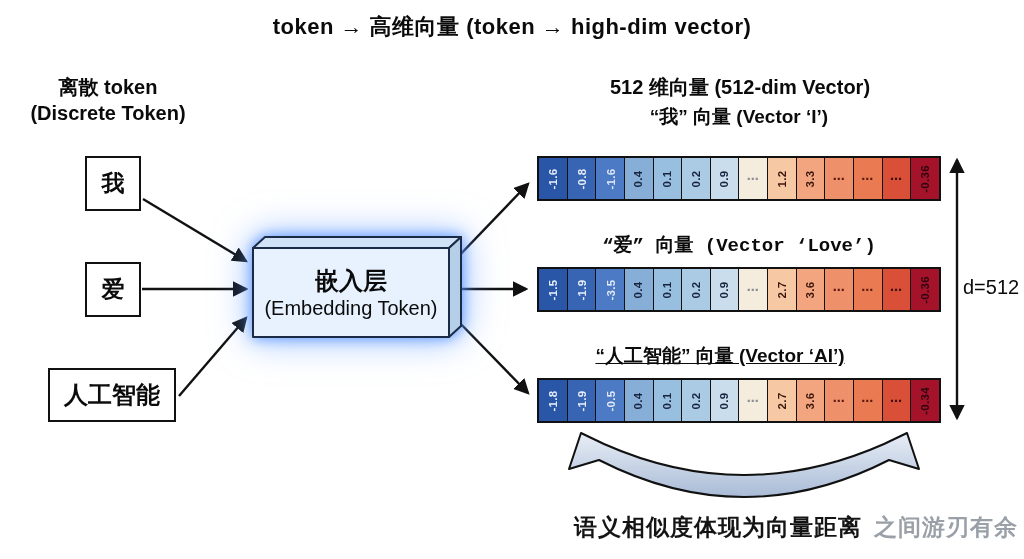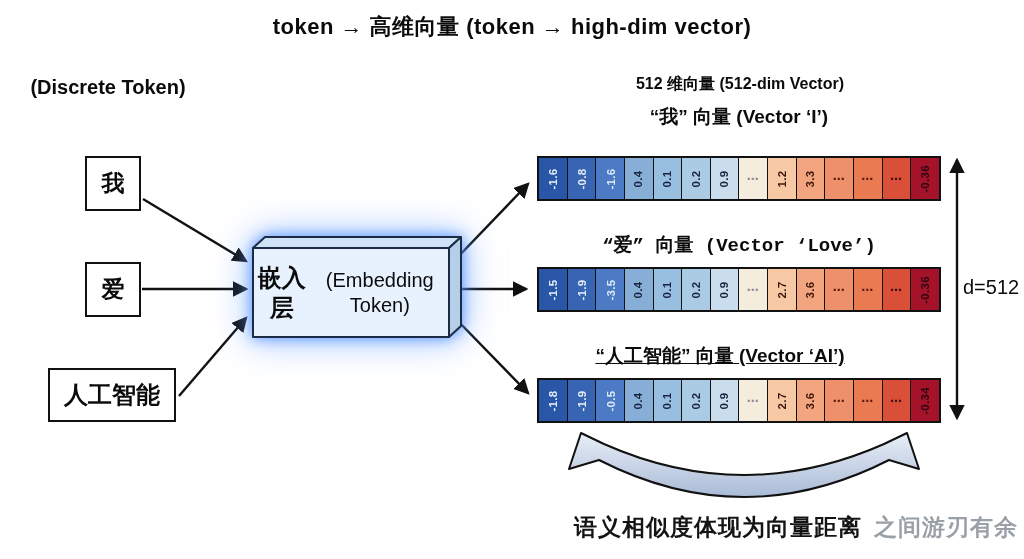--- a/index.html
+++ b/index.html
@@ -12,26 +12,26 @@
   
   .left-head{left:8px;top:74px;width:200px;font-size:20px;font-weight:600;line-height:26px;}
   
   .tokenbox{border:2.5px solid #111;background:#fff;display:flex;align-items:center;justify-content:center;
             font-size:23px;font-weight:600;box-sizing:border-box;}
   .tb1{left:85px;top:156px;width:56px;height:55px;}
   .tb2{left:85px;top:262px;width:56px;height:55px;}
   .tb3{left:48px;top:368px;width:128px;height:54px;font-size:24px;}
   
   .emb-svg{left:251px;top:235px;filter:drop-shadow(0 0 7px rgba(86,148,255,.95)) drop-shadow(0 0 18px rgba(86,148,255,.55));}
-  .emb-text{left:253px;top:249px;width:196px;height:88px;display:flex;flex-direction:row;
+  .emb-text{left:253px;top:249px;width:196px;height:88px;display:flex;flex-direction:column;
             align-items:center;justify-content:center;line-height:1.25;}
   .emb-zh{font-size:24px;font-weight:600;}
   .emb-en{font-size:20px;font-weight:500;}
   
-  .right-head{left:520px;top:74px;width:440px;font-size:16px;font-weight:600;}
+  .right-head{left:520px;top:74px;width:440px;font-size:20px;font-weight:600;}
   .vec-title{width:404px;font-size:19px;font-weight:600;}
   .vt1{left:537px;top:104px;text-align:center;} .vt2{left:537px;top:232px;font-family:Liberation Mono, monospace;} .vt3{left:518px;top:343px;text-decoration:underline;}
   .strip{width:404px;height:45px;display:flex;border:2px solid #111;box-sizing:border-box;background:#fff;}
   .s1{left:537px;top:156px;} .s2{left:537px;top:267px;} .s3{left:537px;top:378px;}
   .cell{flex:1;display:flex;align-items:center;justify-content:center;border-left:1.5px solid #111;overflow:hidden;}
   .cell:first-child{border-left:none;}
   .cellv{transform:rotate(-90deg);font-size:11.5px;font-weight:600;white-space:nowrap;letter-spacing:.3px;}
   .dots{font-size:12px;font-weight:700;letter-spacing:1px;}
   
   .dlabel{left:963px;top:276px;width:60px;font-size:20px;font-weight:500;text-align:left;}
@@ -64,20 +64,21 @@
       <path d="M457,289 L526,289" marker-end="url(#ah)"></path>
       <path d="M454,317 L528,393" marker-end="url(#ah)"></path>
       <path d="M957,160 L957,418" marker-start="url(#ah)" marker-end="url(#ah)"></path>
     </g>
     <path d="M 581 433 L 569 469 L 599 460 Q 744 534 889 460 L 919 469 L 907 433 L 884 444 Q 744 506 604 444 Z" fill="url(#arrGrad)" stroke="#111" stroke-width="2" stroke-linejoin="round"></path>
   </svg>
 
   <div class="abs title ctr">token → 高维向量  (token → high-dim vector)</div>
 
   <div class="abs left-head ctr">
+    <div>离散 token</div>
     <div>(Discrete Token)</div>
   </div>
 
   <div class="abs tokenbox tb1">
     <span>我</span>
   </div>
   <div class="abs tokenbox tb2">
     <span>爱</span>
   </div>
   <div class="abs tokenbox tb3">

